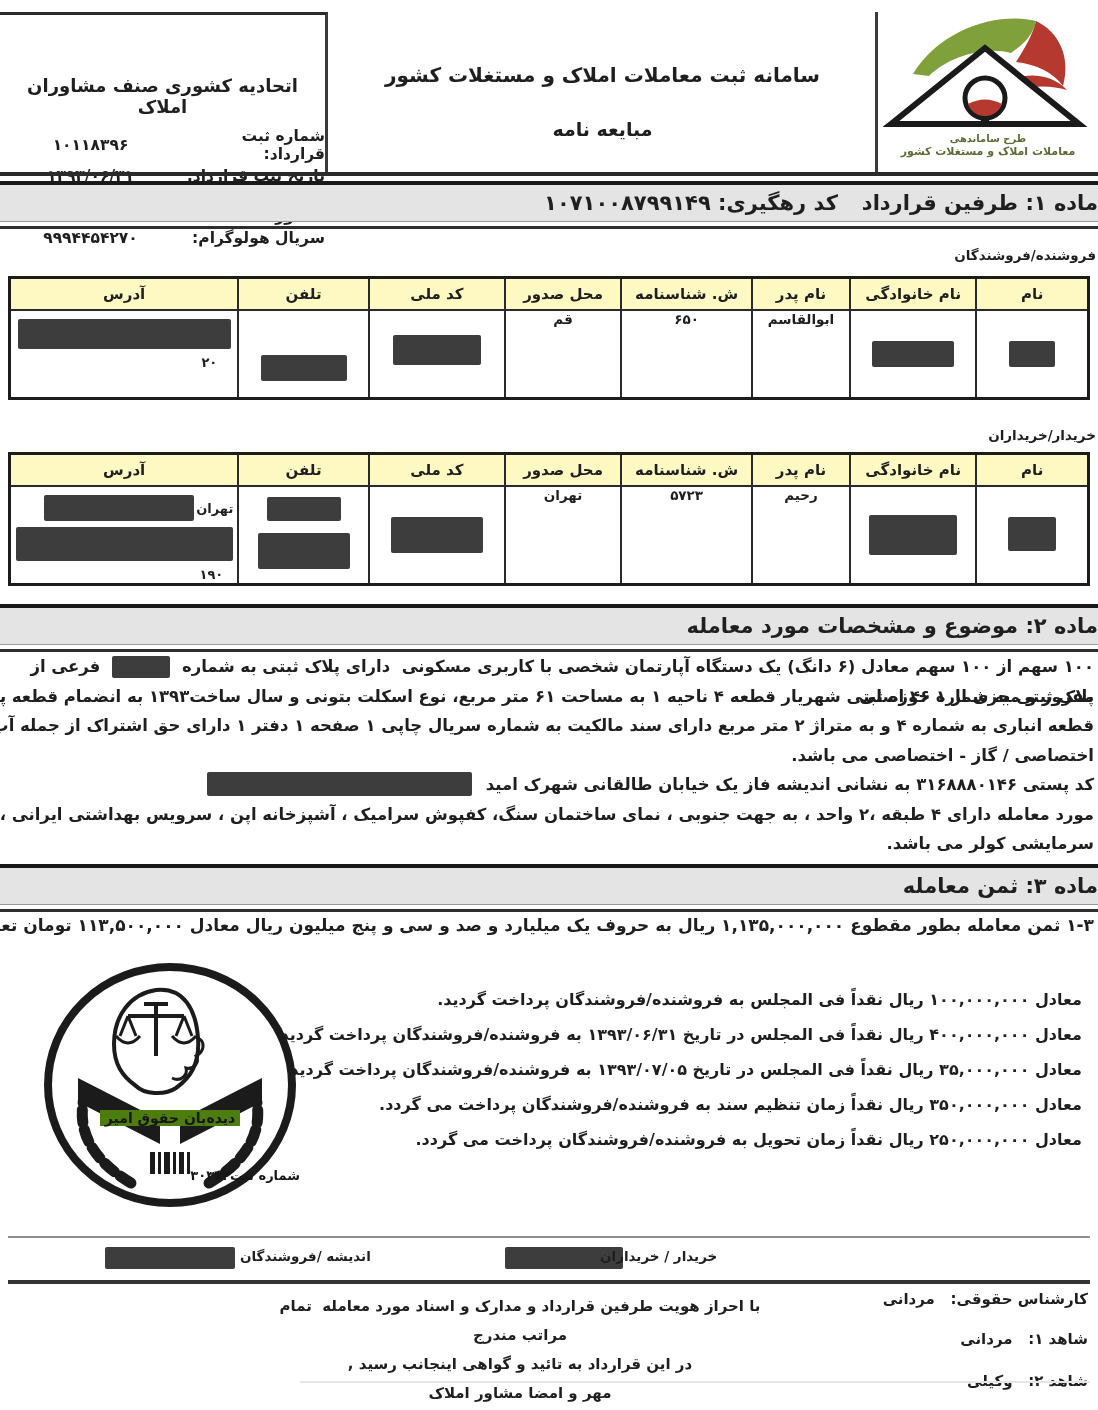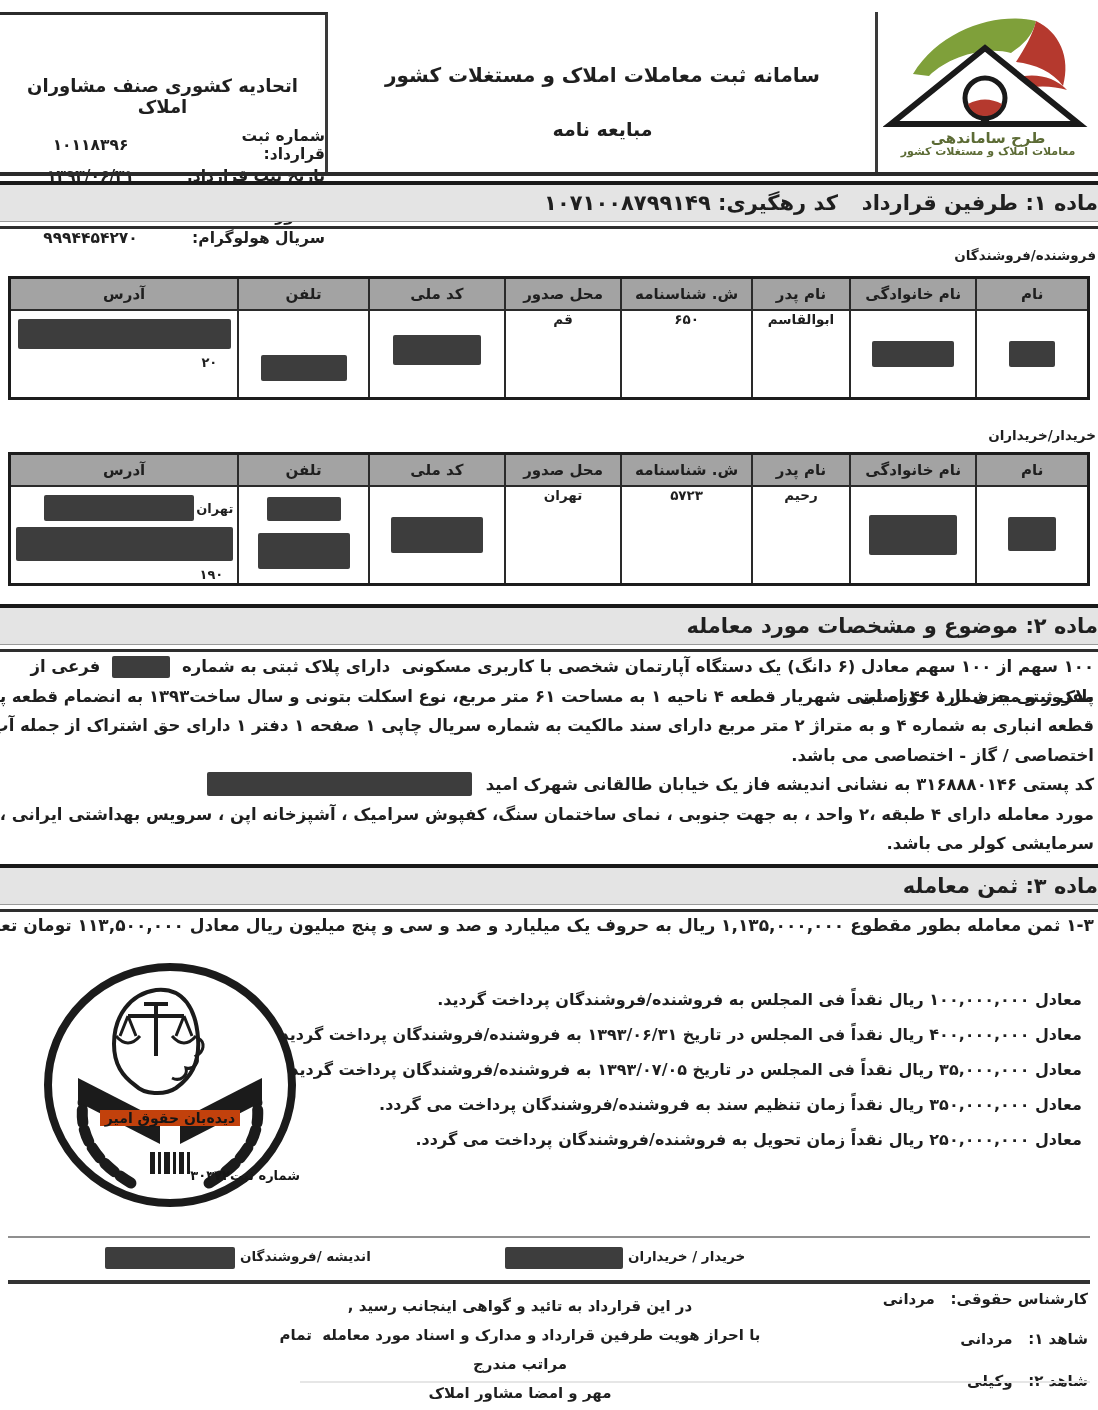--- a/index.html
+++ b/index.html
@@ -16,59 +16,59 @@
   .union-title{text-align:center;font-size:18px;margin-top:48px;}
   .union-rows{margin-top:12px;}
   .union-row{display:flex;align-items:center;height:31px;padding-left:6px;}
   .union-label{width:150px;text-align:right;font-size:15.5px;}
   .union-value{flex:1;text-align:center;font-size:15.5px;}
   .sys-box{position:absolute;left:335px;top:12px;width:535px;height:160px;}
   .sys-line1{position:absolute;top:51px;width:100%;text-align:center;font-size:20px;}
   .sys-line2{position:absolute;top:106px;width:100%;text-align:center;font-size:19px;}
   .logo-box{position:absolute;right:0;top:12px;width:223px;height:162px;
     border-left:3px solid #3a3a3a;box-sizing:border-box;text-align:center;}
-  .logo-cap1{margin-top:-2px;font-size:15px;color:#5c6b35;line-height:13px;}
+  .logo-cap1{margin-top:-2px;font-size:10px;color:#5c6b35;line-height:13px;}
   .logo-cap2{font-size:11px;color:#5c6b35;line-height:14px;}
   .header-rule{position:absolute;left:0;top:172px;width:1098px;height:4px;background:#2b2b2b;}
 
   
   .mbar{position:absolute;left:0;width:1098px;height:36px;background:#e4e4e4;
     border-top:4px solid #191919;border-bottom:1px solid #9a9a9a;box-sizing:content-box;
     display:flex;align-items:center;padding-right:4px;font-size:21px;}
   .mbar .trk{margin-right:24px;}
   .mbar-under{position:absolute;left:0;width:1098px;height:3px;background:#2e2e2e;}
 
   
   .sec-label{position:absolute;right:2px;font-size:13.5px;}
 
   
   .ptable{position:absolute;left:8px;width:1082px;border-collapse:collapse;
     border:3px solid #1c1c1c;table-layout:fixed;}
-  .ptable th{background:#a3a3a3;border:2px solid #2a2a2a;height:30px;font-size:15px;padding:0 2px;}
+  .ptable th{background:#fef9c3;border:2px solid #2a2a2a;height:30px;font-size:15px;padding:0 2px;}
   .ptable td{border:2px solid #2a2a2a;text-align:center;vertical-align:top;font-size:13.5px;padding:0;}
   .redact{background:#3d3d3d;border-radius:2px;}
   .blk{display:block;}
   .cell-text-mid{display:flex;height:100%;align-items:center;justify-content:center;}
   .addr-note{text-align:right;padding-right:20px;font-size:13px;margin-top:6px;}
   .addr-line1{display:flex;align-items:center;padding:8px 4px 0 0;font-size:13px;}
 
   
   .a2text{position:absolute;left:0;top:652px;width:1098px;}
   .a2line{height:29.5px;line-height:29.5px;text-align:right;padding-right:4px;font-size:16.5px;white-space:nowrap;}
   .inline-redact{display:inline-block;vertical-align:-6px;}
 
   
   .price-line{position:absolute;left:0;top:915px;width:1094px;text-align:right;padding-right:4px;font-size:17px;white-space:nowrap;}
   .payments{position:absolute;left:0;top:982px;width:1090px;}
   .payline{height:35px;line-height:35px;text-align:right;padding-right:8px;font-size:16px;white-space:nowrap;}
 
   
   .stamp{position:absolute;left:40px;top:960px;width:260px;height:250px;}
   .stamp-line1{position:absolute;top:150px;width:100%;text-align:center;font-size:14px;color:#161616;}
-  .stamp-line1 span{background:#c2410c;padding:0 5px;}
+  .stamp-line1 span{background:#4d7c0f;padding:0 5px;}
   .stamp-line2{position:absolute;top:208px;width:100%;font-size:13px;color:#161616;}
 
   
   .sig-rule1{position:absolute;left:8px;top:1236px;width:1082px;height:2px;background:#8f8f8f;}
   .sig-rule2{position:absolute;left:8px;top:1280px;width:1082px;height:4px;background:#333333;}
   .sig-label{position:absolute;top:1248px;font-size:13.5px;}
   .sig-box{position:absolute;top:1247px;height:22px;background:#3d3d3d;border-radius:2px;}
 
   
   .foot-right{position:absolute;right:10px;top:1290px;width:220px;text-align:right;font-size:15px;}
@@ -314,31 +314,31 @@
       </g>
     </svg>
     <div class="stamp-line1"><span data-bind="stamp.line1">دیده‌بان حقوق امیر</span></div>
     <div class="stamp-line2" data-bind="stamp.line2">شماره ثبت۳۰۳۷۲</div>
   </div>
 
   <div class="sig-rule1"></div>
   <div class="sig-box" style="left:105px;width:130px;"></div>
   <div class="sig-label" style="left:240px;" data-bind="signatures.seller_label">اندیشه /فروشندگان</div>
   <div class="sig-box" style="left:505px;width:118px;"></div>
-  <div class="sig-label" style="left:628px;" data-bind="signatures.buyer_label">خریدار / خریداران</div>
+  <div class="sig-label" style="left:600px;" data-bind="signatures.buyer_label">خریدار / خریداران</div>
   <div class="sig-rule2"></div>
 
   <div class="foot-right">
     <div data-bind="footer.legal_expert">کارشناس حقوقی:   مردانی</div>
     <div class="fr2" data-bind="footer.witness1">شاهد ۱:   مردانی</div>
     <div class="fr3" data-bind="footer.witness2">شاهد ۲:   وکیلی</div>
   </div>
 
   <div class="foot-center">
+    <div data-bind="footer.confirm1">با احراز هویت طرفین قرارداد و مدارک و اسناد مورد معامله  تمام مراتب مندرج</div>
     <div data-bind="footer.confirm2">در این قرارداد به تائید و گواهی اینجانب رسید ,</div>
-    <div data-bind="footer.confirm1">با احراز هویت طرفین قرارداد و مدارک و اسناد مورد معامله  تمام مراتب مندرج</div>
     <div data-bind="footer.confirm3">مهر و امضا مشاور املاک</div>
     <div data-bind="footer.confirm4">تاریخ چاپ: ۱۳۹۳/۰۶/۳۱</div>
   </div>
 
   <div class="ghost-line"></div>
 
 </div>
 
 </body></html>

